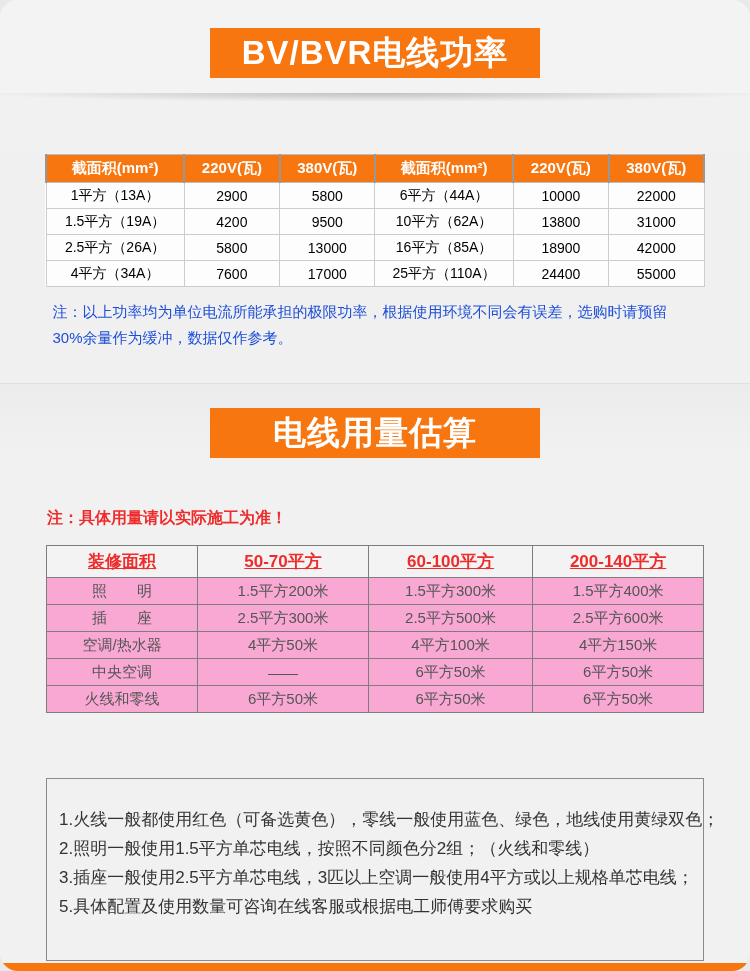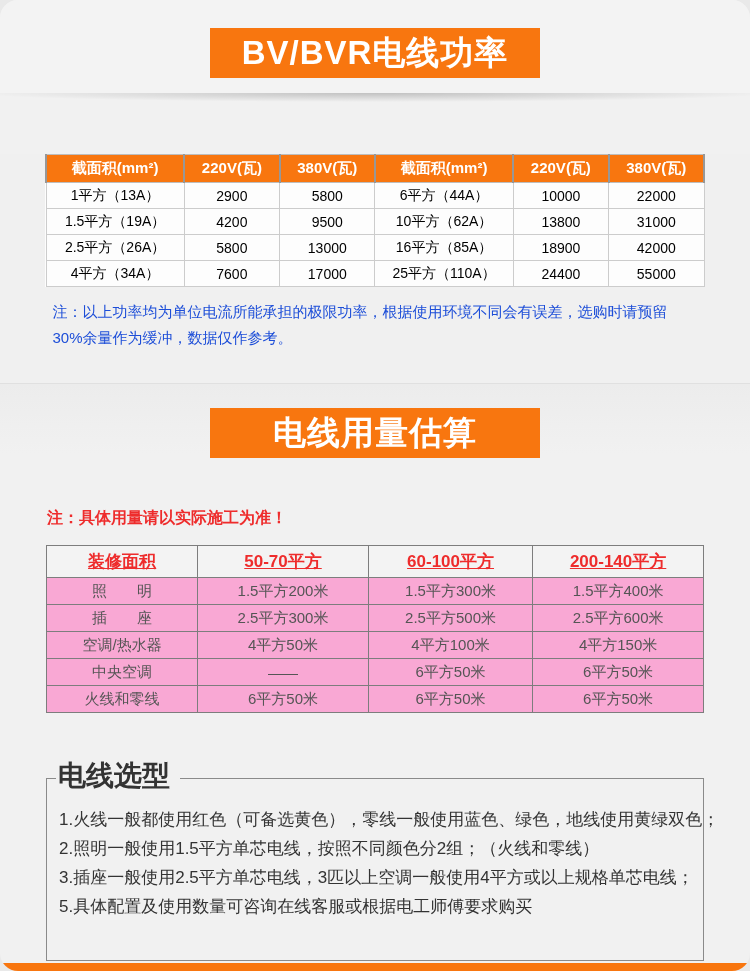--- a/index.html
+++ b/index.html
@@ -165,21 +165,20 @@
         <tr>
           <td>火线和零线</td>
           <td>6平方50米</td>
           <td>6平方50米</td>
           <td>6平方50米</td>
         </tr>
       </tbody>
     </table>
 
     <div class="sel-box">
-      <div class="sel-title">电线选型</div>
       <ul class="sel-list">
         <li>1.火线一般都使用红色（可备选黄色），零线一般使用蓝色、绿色，地线使用黄绿双色；</li>
         <li>2.照明一般使用1.5平方单芯电线，按照不同颜色分2组；（火线和零线）</li>
         <li>3.插座一般使用2.5平方单芯电线，3匹以上空调一般使用4平方或以上规格单芯电线；</li>
         <li>5.具体配置及使用数量可咨询在线客服或根据电工师傅要求购买</li>
       </ul>
     </div>
   </div>
 
   <div class="bottom-bar"></div>

